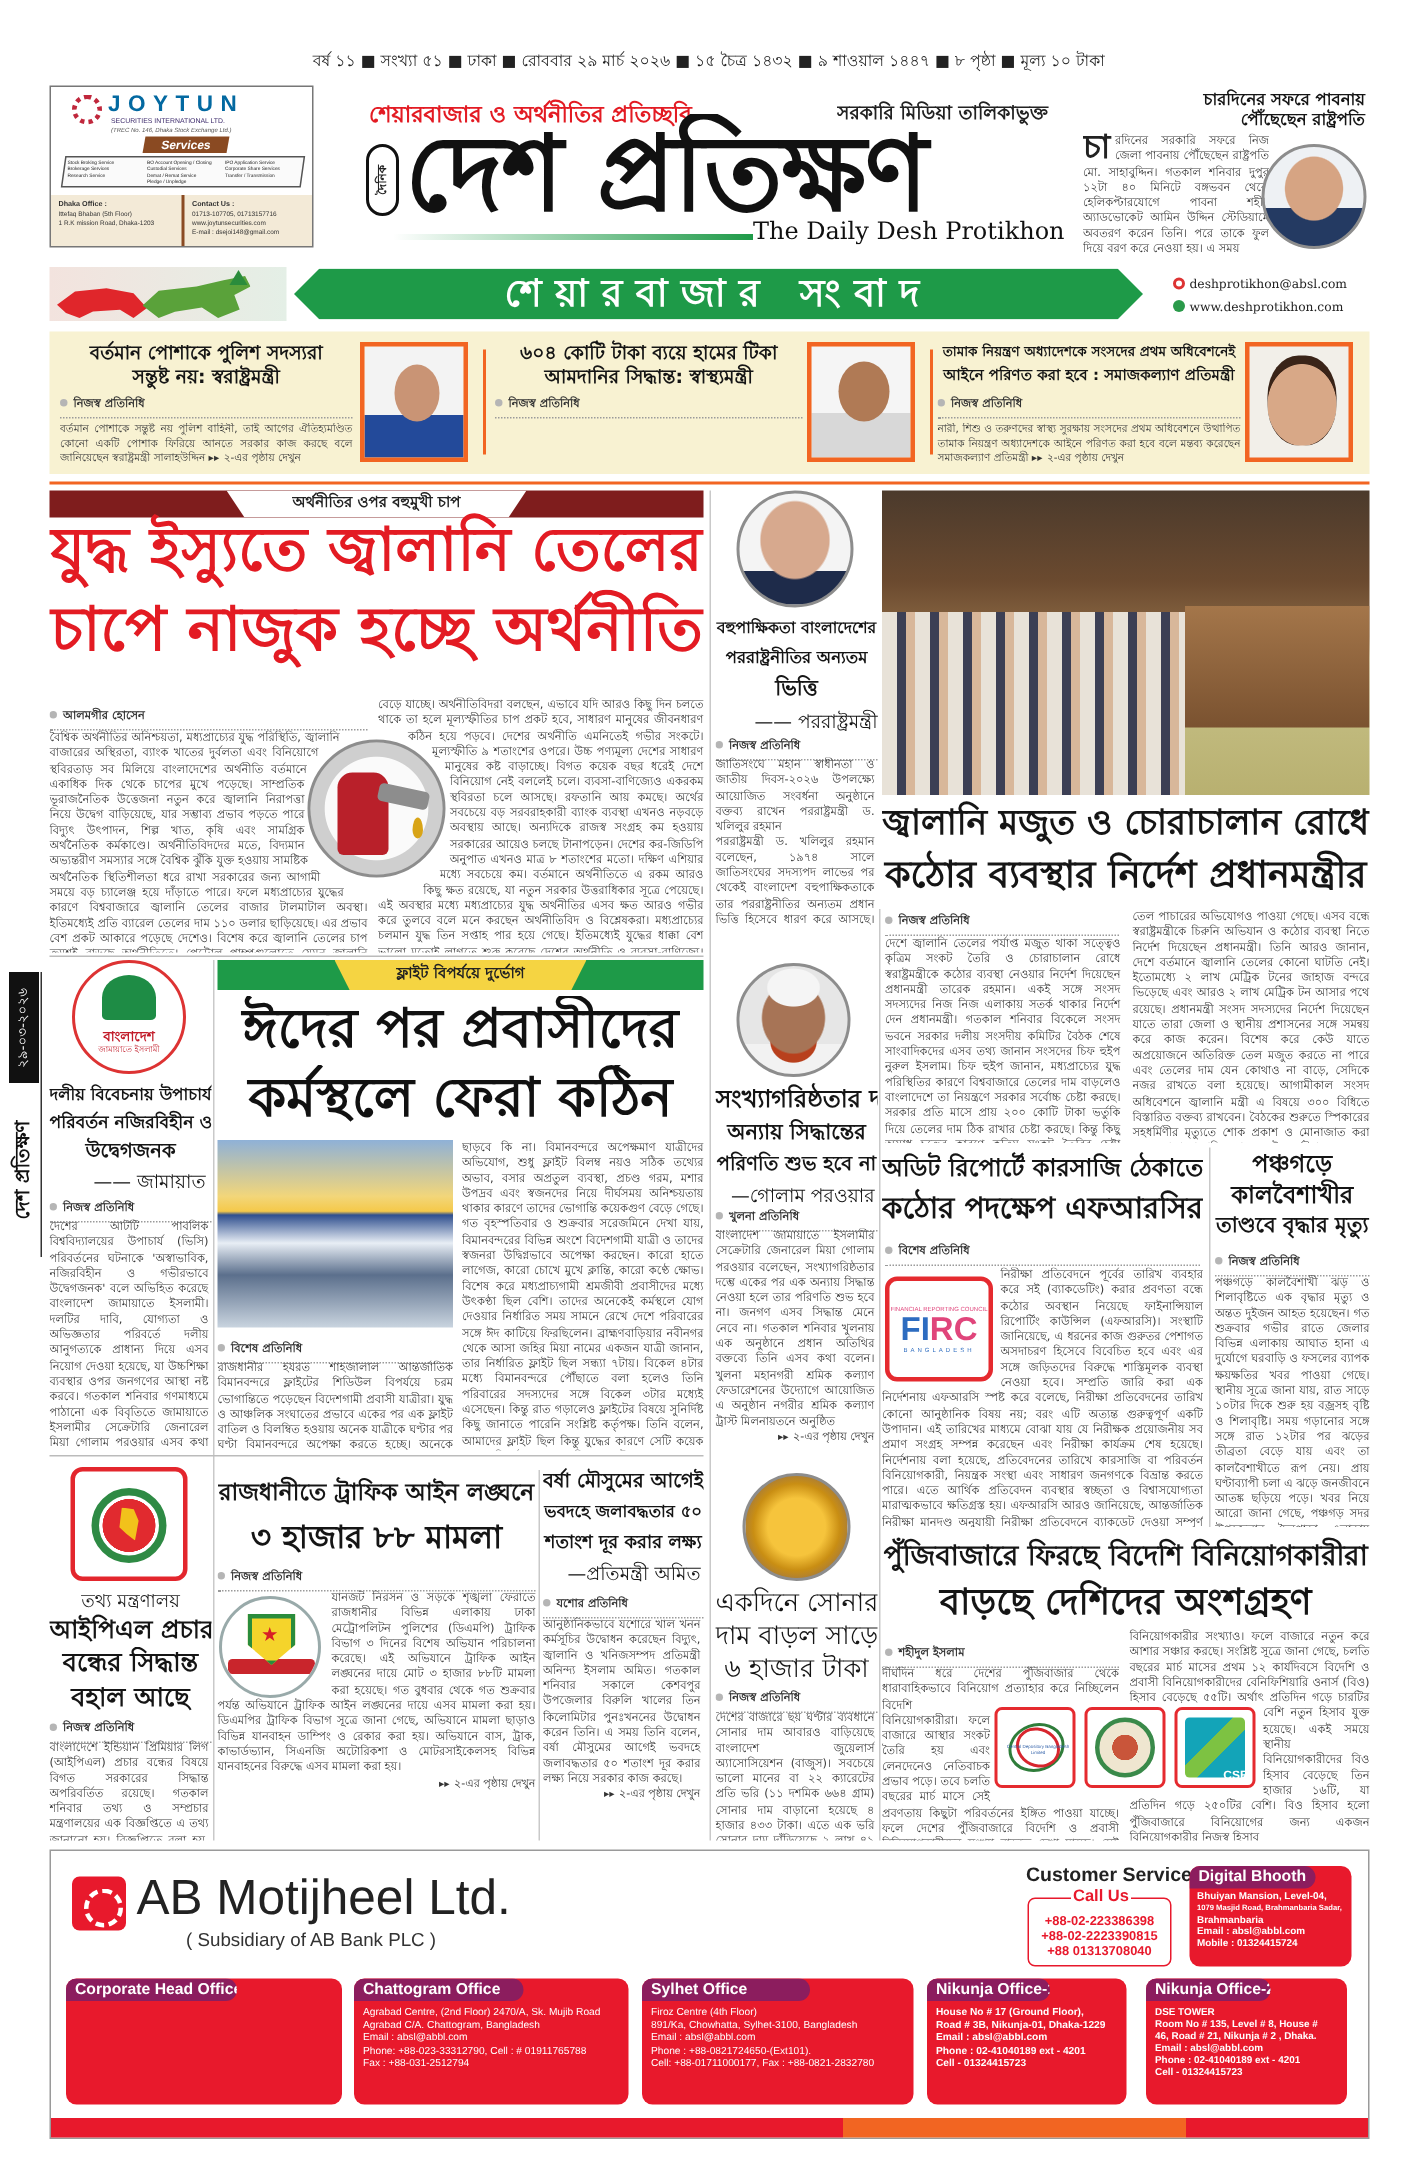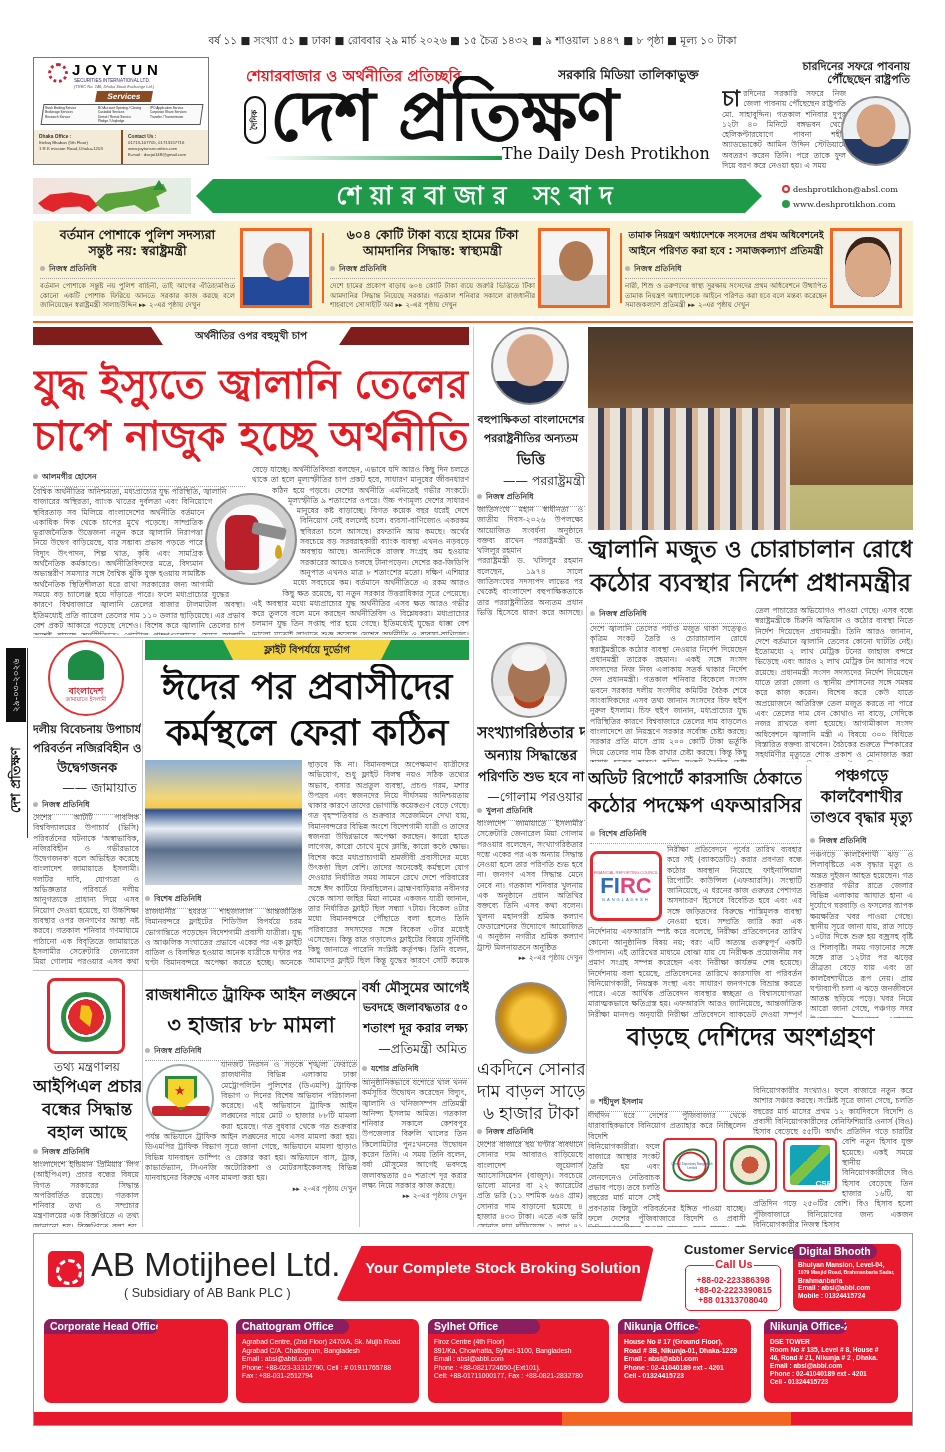--- a/index.html
+++ b/index.html
@@ -13,21 +13,21 @@
 .dot{display:inline-block;width:5px;height:5px;border-radius:50%;background:#b5b5b5;margin-right:4px;vertical-align:middle}
 .cont{display:block;text-align:right;font-size:7.4px;color:#333;white-space:nowrap}
 .arr{display:inline-block;font-size:7px;margin-right:3px;color:#333}
 .hl{font-weight:bold;color:#151515;text-align:center}
 .hl .ln{display:block}
 .vrule{position:absolute;width:1px;background:#c9c9c9}
 .circ{border-radius:50%;overflow:hidden;border:2px solid #8d8d8d;background:#ddd}
 
 .joytun{left:33px;top:57px;width:176px;height:108px;border:1px solid #777;background:#fff;overflow:hidden}
 .jt-logo{position:absolute;left:14px;top:5px;width:20px;height:20px;border-radius:50%;border:3px dotted #c0273c}
-.jt-brand{position:absolute;left:38px;top:3px;width:130px;font-size:15px;font-weight:bold;letter-spacing:5px;color:#000000;font-family:"Liberation Sans",sans-serif}
+.jt-brand{position:absolute;left:38px;top:3px;width:130px;font-size:15px;font-weight:bold;letter-spacing:5px;color:#0369a1;font-family:"Liberation Sans",sans-serif}
 .jt-company{position:absolute;left:40px;top:20px;width:130px;font-size:4.6px;color:#3c2a6b;font-family:"Liberation Sans",sans-serif}
 .jt-trec{position:absolute;left:40px;top:26px;width:130px;font-size:4px;font-style:italic;color:#555;font-family:"Liberation Sans",sans-serif}
 .jt-svc-label{position:absolute;left:62px;top:33px;width:56px;height:11px;background:#8a4a22;color:#fff;font-size:8px;font-weight:bold;text-align:center;line-height:11px;font-family:"Liberation Sans",sans-serif;transform:skewX(-10deg)}
 .jt-svc{position:absolute;left:8px;top:46px;width:160px;height:21px;border:1px solid #555;display:flex;transform:skewX(-8deg);background:#fafafa}
 .jt-col{flex:1;padding:1px 2px;font-size:3.2px;line-height:4.3px;font-family:"Liberation Sans",sans-serif;color:#222;overflow:hidden;transform:skewX(8deg)}
 .jt-foot{position:absolute;left:0;top:72px;width:176px;height:36px;background:#f3ead7;display:flex;font-family:"Liberation Sans",sans-serif}
 .jt-foot .half{flex:1;padding:4px 5px;font-size:4.3px;line-height:6px;color:#333;overflow:hidden}
 .jt-foot .half+.half{border-left:2px solid #8a4a22}
 .jt-foot b{display:block;font-size:4.8px}
 
@@ -61,21 +61,21 @@
 .ts-title .ln{display:block}
 .ts .byline{margin-top:3px;margin-bottom:3px}
 .ts .bt{font-size:7px;line-height:9.6px}
 .oframe{position:absolute;top:7px;width:72px;height:80px;border:3px solid #f26522;background:#fff;overflow:hidden}
 .odiv{position:absolute;top:12px;width:2px;height:70px;background:#f26522}
 .oline{left:33px;top:321px;width:880px;height:2px;background:#f26522}
 
 .lead{left:33px;top:327px;width:436px;height:308px}
 .kicker{position:absolute;left:0;top:0;width:436px;height:18px;background:#7f1d1d}
 .kicker-tab{position:absolute;left:118px;top:0;width:200px;height:18px;background:#fff;clip-path:polygon(0 0,100% 0,94% 100%,6% 100%);text-align:center;font-size:10px;font-weight:bold;line-height:18px;color:#222}
-.lead-hl{position:absolute;left:0;top:31px;width:436px;font-size:44px;line-height:52px;color:#e31b23;font-weight:bold;text-align:center}
+.lead-hl{position:absolute;left:0;top:14px;width:436px;font-size:44px;line-height:52px;color:#e31b23;font-weight:bold;text-align:center}
 .lead-hl .ln{display:block}
 .shape-r{float:right;width:42px;height:110px;shape-outside:circle(48px at 46px 56px);shape-margin:3px}
 .shape-l{float:left;width:48px;height:130px;shape-outside:circle(50px at 0 80px);shape-margin:3px}
 .nozzle{background:radial-gradient(circle at 50% 50%,#fafafa 0 55%,#cfcfcf 56% 100%)}
 .noz-body{position:absolute;left:18px;top:20px;width:34px;height:55px;background:#b9202a;border-radius:10px 10px 4px 4px}
 .noz-pipe{position:absolute;left:45px;top:30px;width:34px;height:12px;background:#8d8d8d;border-radius:3px;transform:rotate(12deg)}
 .noz-drop{position:absolute;left:68px;top:50px;width:7px;height:14px;background:#d8a417;border-radius:50% 50% 50% 50%/60% 60% 40% 40%}
 
 .col-title{font-size:14px;font-weight:bold;line-height:20px;text-align:center;color:#151515}
 .col-title .ln{display:block}
@@ -239,21 +239,20 @@
     <div style="position:absolute;left:20px;top:12px;width:30px;height:38px;border-radius:50%;background:#c99475"></div>
   </div>
   <div class="odiv" style="left:289px"></div>
 
   <div class="ts" style="left:297px;width:205px">
     <div class="ts-title">
       <span class="ln">৬০৪ কোটি টাকা ব্যয়ে হামের টিকা</span>
       <span class="ln">আমদানির সিদ্ধান্ত: স্বাস্থ্যমন্ত্রী</span>
     </div>
     <div class="byline"><span class="dot"></span><span>নিজস্ব প্রতিনিধি</span></div>
-    <div class="bt" style="height:30px"><span>দেশে হামের প্রকোপ বাড়ায় ৬০৪ কোটি টাকা ব্যয়ে জরুরি ভিত্তিতে টিকা আমদানির সিদ্ধান্ত নিয়েছে সরকার। গতকাল শনিবার সকালে রাজধানীর শাহবাগে সোসাইটি অব</span> <span class="arr">▸▸</span><span style="font-size:7px">২-এর পৃষ্ঠায় দেখুন</span></div>
   </div>
   <div class="oframe" style="left:505px;background:linear-gradient(#f5f5f5 60%,#d8d8d8 60%)">
     <div style="position:absolute;left:18px;top:10px;width:34px;height:40px;border-radius:50%;background:#b07a55"></div>
   </div>
   <div class="odiv" style="left:587px"></div>
 
   <div class="ts" style="left:592px;width:202px">
     <div class="ts-title" style="font-size:10.5px">
       <span class="ln fit" style="font-size: 9px;">তামাক নিয়ন্ত্রণ অধ্যাদেশকে সংসদের প্রথম অধিবেশনেই</span>
       <span class="ln fit" style="font-size: 10px;">আইনে পরিণত করা হবে : সমাজকল্যাণ প্রতিমন্ত্রী</span>
@@ -476,20 +475,21 @@
   </div>
   <div class="abs byline" style="left:0;top:147px;width:108px"><span class="dot"></span><span>নিজস্ব প্রতিনিধি</span></div>
   <div class="abs bt" style="left:0;top:162px;width:106px;height:87px">
     <span>দেশের বাজারে ছয় ঘণ্টার ব্যবধানে সোনার দাম আবারও বাড়িয়েছে বাংলাদেশ জুয়েলার্স অ্যাসোসিয়েশন (বাজুস)। সবচেয়ে ভালো মানের বা ২২ ক্যারেটের প্রতি ভরি (১১ দশমিক ৬৬৪ গ্রাম) সোনার দাম বাড়ানো হয়েছে ৪ হাজার ৪৩৩ টাকা। এতে এক ভরি সোনার দাম দাঁড়িয়েছে ২ লাখ ৪১ হাজার ৪৪৫ টাকা।</span>
     
   </div>
 </div>
 
 <div class="abs" style="left:588px;top:1022px;width:325px;height:205px">
   <div class="abs hl" style="left:0;top:0;width:325px;font-size:24px;line-height:31px">
+    <span class="ln fit" style="font-size: 18.5px;">পুঁজিবাজারে ফিরছে বিদেশি বিনিয়োগকারীরা</span>
     <span class="ln fit">বাড়ছে দেশিদের অংশগ্রহণ</span>
   </div>
   <div class="abs byline" style="left:2px;top:73px;width:156px"><span class="dot"></span><span>শহীদুল ইসলাম</span></div>
   <div class="abs bt" style="left:0;top:89px;width:158px;height:116px">
     <div style="float:right;width:86px;height:88px;shape-outside:inset(27px 0 0 0)"></div>
     <span>দীর্ঘদিন ধরে দেশের পুঁজিবাজার থেকে ধারাবাহিকভাবে বিনিয়োগ প্রত্যাহার করে নিচ্ছিলেন বিদেশি বিনিয়োগকারীরা। ফলে বাজারে আস্থার সংকট তৈরি হয় এবং লেনদেনেও নেতিবাচক প্রভাব পড়ে। তবে চলতি বছরের মার্চ মাসে সেই প্রবণতায় কিছুটা পরিবর্তনের ইঙ্গিত পাওয়া যাচ্ছে। ফলে দেশের পুঁজিবাজারে বিদেশি ও প্রবাসী বিনিয়োগকারীদের সংখ্যা বাড়তে দেখা যাচ্ছে। সেই সঙ্গে বেড়েছে স্থানীয় বা দেশি</span>
   </div>
   <div class="abs bt" style="left:165px;top:64px;width:160px;height:141px">
     <div style="float:left;width:89px;height:112px;shape-outside:inset(52px 0 0 0)"></div>
     <span>বিনিয়োগকারীর সংখ্যাও। ফলে বাজারে নতুন করে আশার সঞ্চার করছে। সংশ্লিষ্ট সূত্রে জানা গেছে, চলতি বছরের মার্চ মাসের প্রথম ১২ কার্যদিবসে বিদেশি ও প্রবাসী বিনিয়োগকারীদের বেনিফিশিয়ারি ওনার্স (বিও) হিসাব বেড়েছে ৫৫টি। অর্থাৎ প্রতিদিন গড়ে চারটির বেশি নতুন হিসাব যুক্ত হয়েছে। একই সময়ে স্থানীয় বিনিয়োগকারীদের বিও হিসাব বেড়েছে তিন হাজার ১৬টি, যা প্রতিদিন গড়ে ২৫০টির বেশি। বিও হিসাব হলো পুঁজিবাজারে বিনিয়োগের জন্য একজন বিনিয়োগকারীর নিজস্ব হিসাব</span>
@@ -506,23 +506,20 @@
   <div class="logo-box" style="left:195px;top:116px">
     <div class="cse"></div>
     <div class="cse-text">CSE</div>
   </div>
 </div>
 
 <div class="abs ab">
   <div class="ab-logo"></div>
   <div class="ab-brand">AB Motijheel Ltd.</div>
   <div class="ab-sub">( Subsidiary of AB Bank PLC )</div>
-  <div class="ab-banner">
-    <div class="ab-banner-text fit" style="font-size: 15px;">Your Complete Stock Broking Solution</div>
-  </div>
   <div class="ab-cs">Customer Service</div>
   <div class="ab-call">
     <div class="ab-call-label">Call Us</div>
     <div>+88-02-223386398</div>
     <div>+88-02-2223390815</div>
     <div>+88 01313708040</div>
   </div>
   <div class="ab-booth">
     <div class="pill">Digital Bhooth</div>
     <div class="lines">

